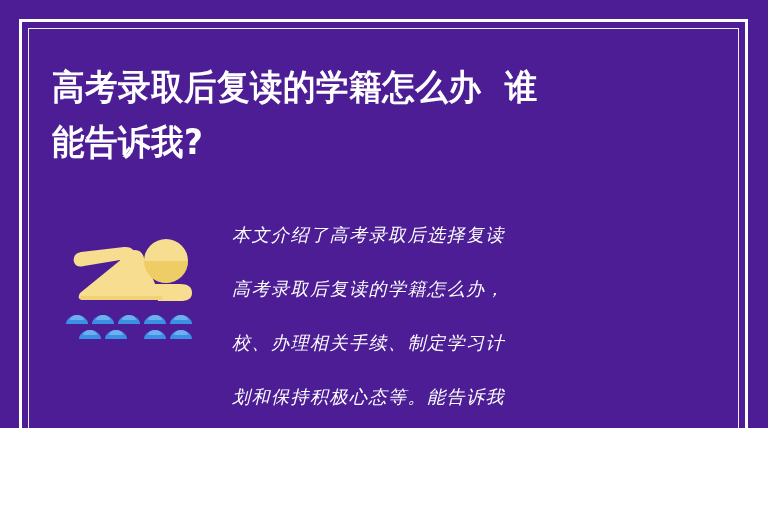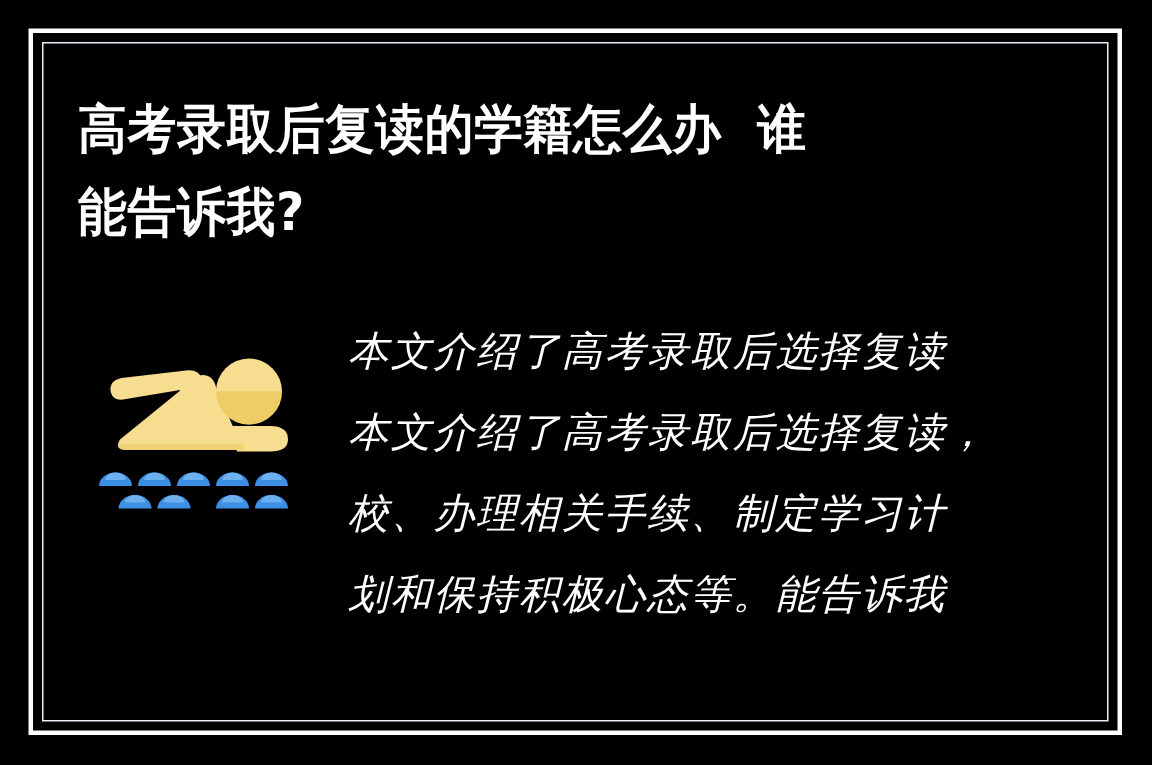--- a/index.html
+++ b/index.html
@@ -9,22 +9,22 @@
   body {
     width: 768px;
     height: 510px;
     overflow: hidden;
     font-family: "Liberation Sans", "DejaVu Sans", sans-serif;
   }
 
   #poster {
     position: relative;
     width: 768px;
-    height: 510px;
-    background: #000000;
+    height: 428px;
+    background: #4c1d95;
     overflow: hidden;
   }
 
   
   .frame-outer {
     position: absolute;
     left: 19px;
     top: 19px;
     width: 729px;
     height: 471px;
@@ -70,21 +70,21 @@
   }
   .icon-wrap svg { display: block; }
 
   
   .body-text {
     position: absolute;
     left: 232px;
     top: 208px;
     width: 420px;
     color: #ffffff;
-    font-size: 27px;
+    font-size: 18px;
     line-height: 54px;
     letter-spacing: 1.5px;
     font-family: "DejaVu Serif", "Liberation Serif", serif;
     font-style: italic;
     font-weight: 500;
     text-align: justify;
     text-justify: inter-character;
   }
   .body-text .ln {
     display: block;
@@ -132,18 +132,18 @@
       <path d="M47 107 a7 5 0 0 1 14 0 Z" fill="#6db0f0"></path>
       <path d="M82 111 a11 9 0 0 1 22 0 Z" fill="#3d8fe3"></path>
       <path d="M86 107 a7 5 0 0 1 14 0 Z" fill="#6db0f0"></path>
       <path d="M108 111 a11 9 0 0 1 22 0 Z" fill="#3d8fe3"></path>
       <path d="M112 107 a7 5 0 0 1 14 0 Z" fill="#6db0f0"></path>
     </svg>
   </div>
 
   <div class="body-text">
     <span class="ln">本文介绍了高考录取后选择复读</span>
-    <span class="ln">本文介绍了高考录取后选择复读，</span>
+    <span class="ln">高考录取后复读的学籍怎么办，</span>
     <span class="ln">校、办理相关手续、制定学习计</span>
     <span class="ln">划和保持积极心态等。能告诉我</span>
   </div>
 
 </div>
 
 </body></html>

